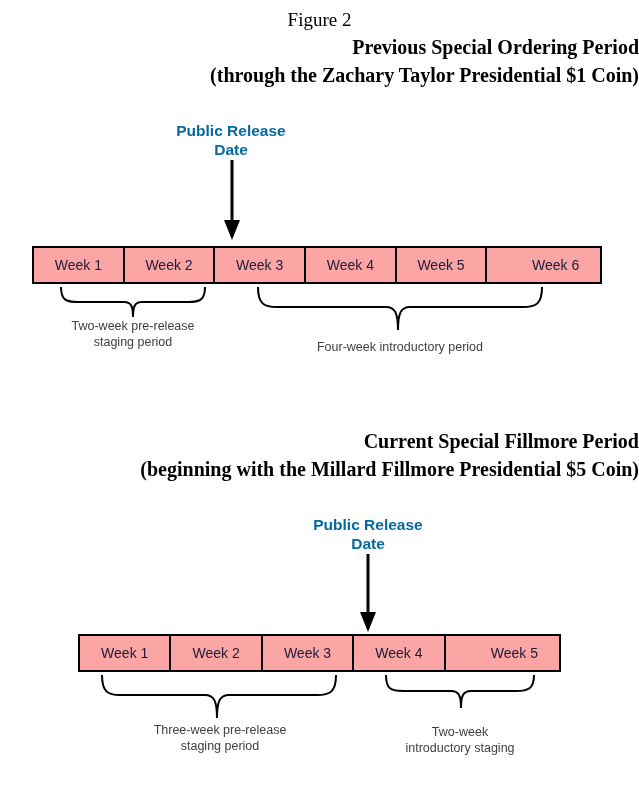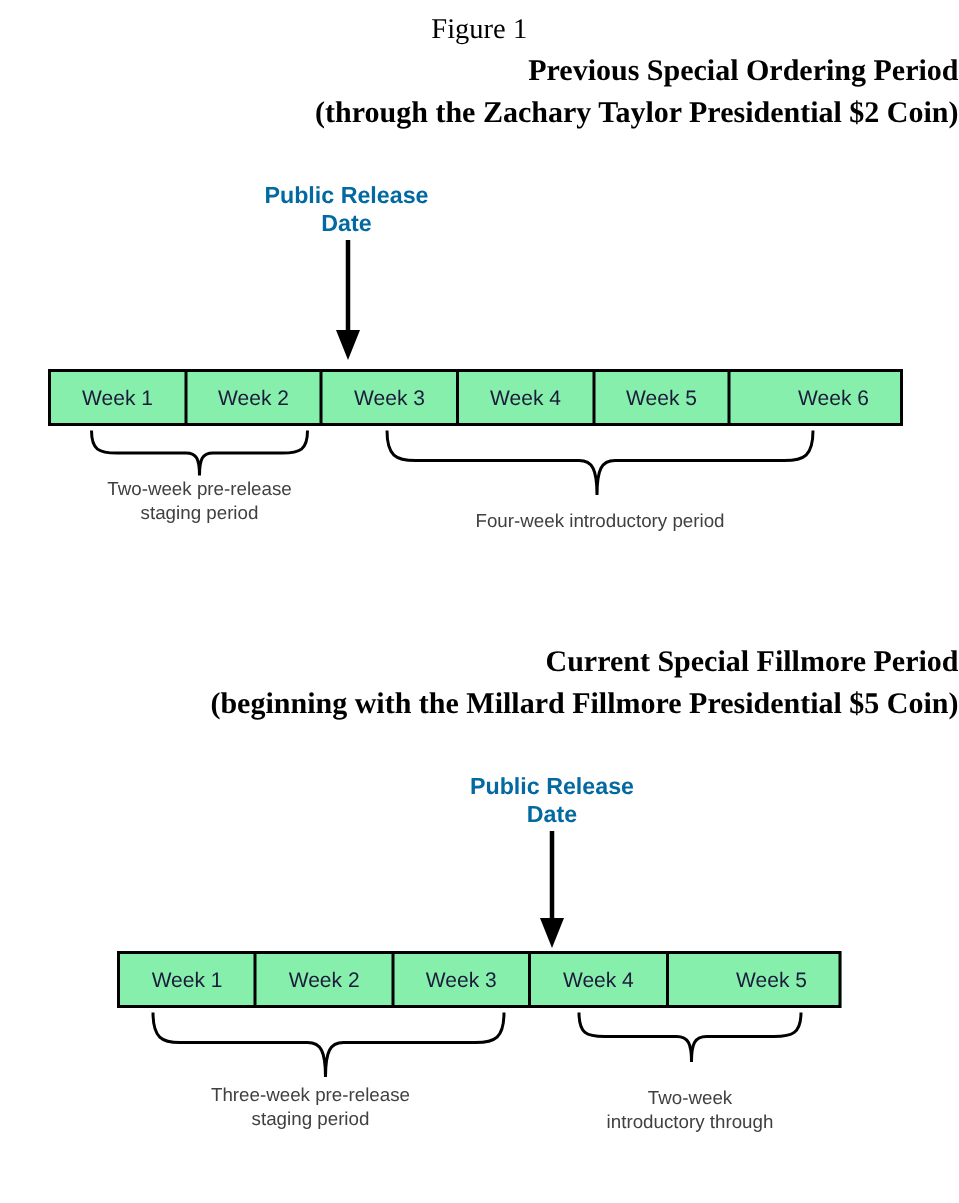--- a/index.html
+++ b/index.html
@@ -52,21 +52,21 @@
   .pr-arrow {
     position: absolute;
   }
 
   
   .week-table {
     position: absolute;
     display: flex;
     border: 2px solid #000000;
     box-sizing: border-box;
-    background: #86efac;
+    background: #fca5a5;
   }
   .week-cell {
     flex: 1 1 0;
     box-sizing: border-box;
     border-right: 2px solid #000000;
     text-align: center;
     font-family: "Liberation Sans", sans-serif;
     font-size: 14px;
     color: #1b1b3a;
     display: flex;
@@ -93,25 +93,25 @@
     font-family: "Liberation Sans", sans-serif;
     font-size: 12.5px;
     line-height: 16px;
     color: #404040;
     white-space: nowrap;
   }
 </style>
 </head>
 <body>
 
-<div class="fig-label" style="top:8px;">Figure 1</div>
+<div class="fig-label" style="top:8px;">Figure 2</div>
 
 <div class="title-line" style="top:34px;">Previous Special Ordering Period</div>
 
-<div class="title-line" style="top:62px;">(through the Zachary Taylor Presidential $2 Coin)</div>
+<div class="title-line" style="top:62px;">(through the Zachary Taylor Presidential $1 Coin)</div>
 
 <div class="pr-label" style="top:121px; left:131px; width:200px;">
   <span>Public Release</span><br>
   <span>Date</span>
 </div>
 
 <div class="pr-arrow" style="top:160px; left:221px;">
   <svg width="22" height="84" viewBox="0 0 22 84">
     <line x1="11" y1="0" x2="11" y2="66" stroke="#000000" stroke-width="3"></line>
     <polygon points="11,80 3,60 19,60" fill="#000000"></polygon>
@@ -174,28 +174,28 @@
   <div class="week-cell">Week 5</div>
 </div>
 
 <div class="brace" style="top:674px; left:99px;">
   <svg width="240" height="48" viewBox="0 0 240 48">
     <path d="M 3 1 C 3 18, 9 21, 21 21 L 106 21 C 115 21, 118 27, 118 44
              C 118 27, 121 21, 130 21 L 218 21 C 231 21, 237 18, 237 1" fill="none" stroke="#000000" stroke-width="2"></path>
   </svg>
 </div>
 
-<div class="brace-caption" style="top:722px; left:105px; width:204px;">
+<div class="brace-caption" style="top:722px; left:118px; width:204px;">
   <span>Three-week pre-release</span><br>
   <span>staging period</span>
 </div>
 
 <div class="brace" style="top:674px; left:383px;">
   <svg width="155" height="38" viewBox="0 0 155 38">
     <path d="M 3 1 C 3 15, 8 17, 20 17 L 68 17 C 76 17, 78 22, 78 34
              C 78 22, 80 17, 88 17 L 133 17 C 145 17, 151 15, 151 1" fill="none" stroke="#000000" stroke-width="2"></path>
   </svg>
 </div>
 
 <div class="brace-caption" style="top:712px; left:358px; width:204px;margin-top:12px;">
   <span>Two-week</span><br>
-  <span>introductory through</span>
+  <span>introductory staging</span>
 </div>
 
 </body></html>

